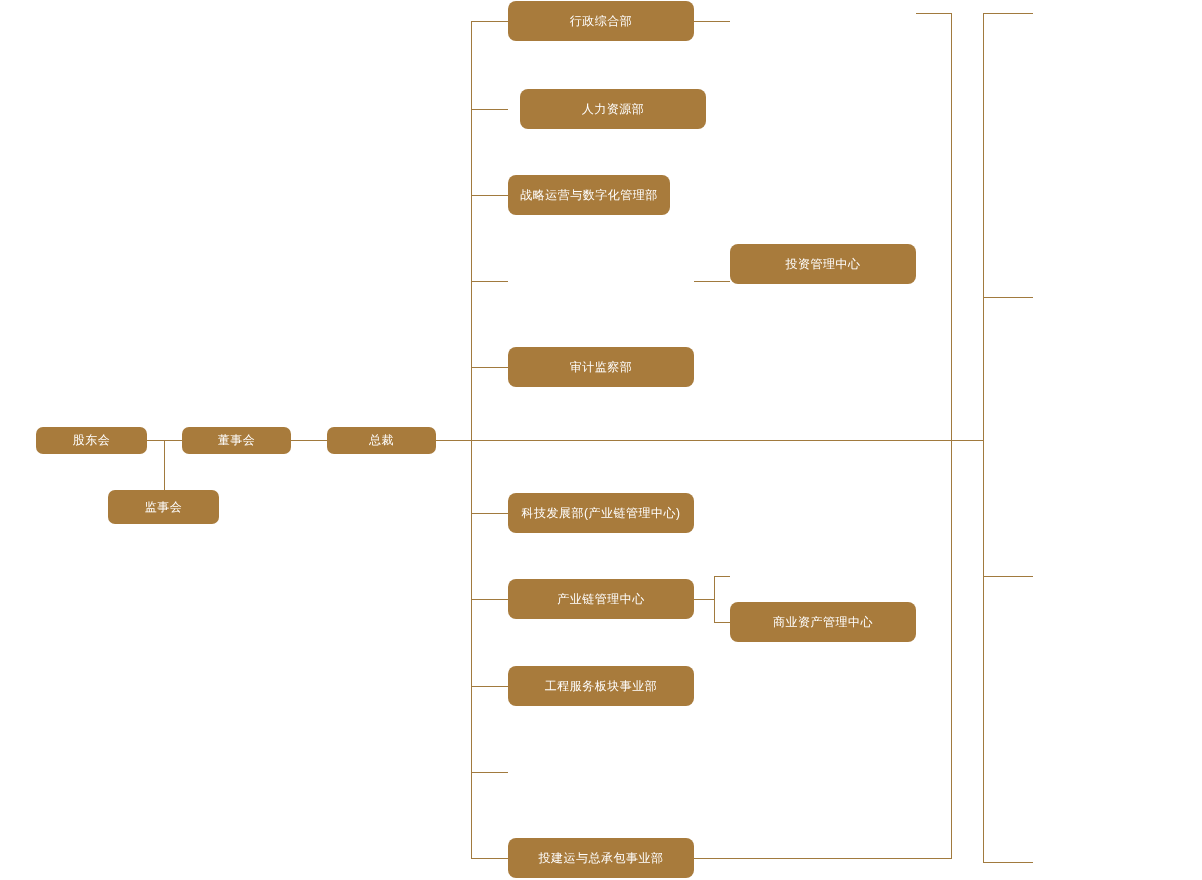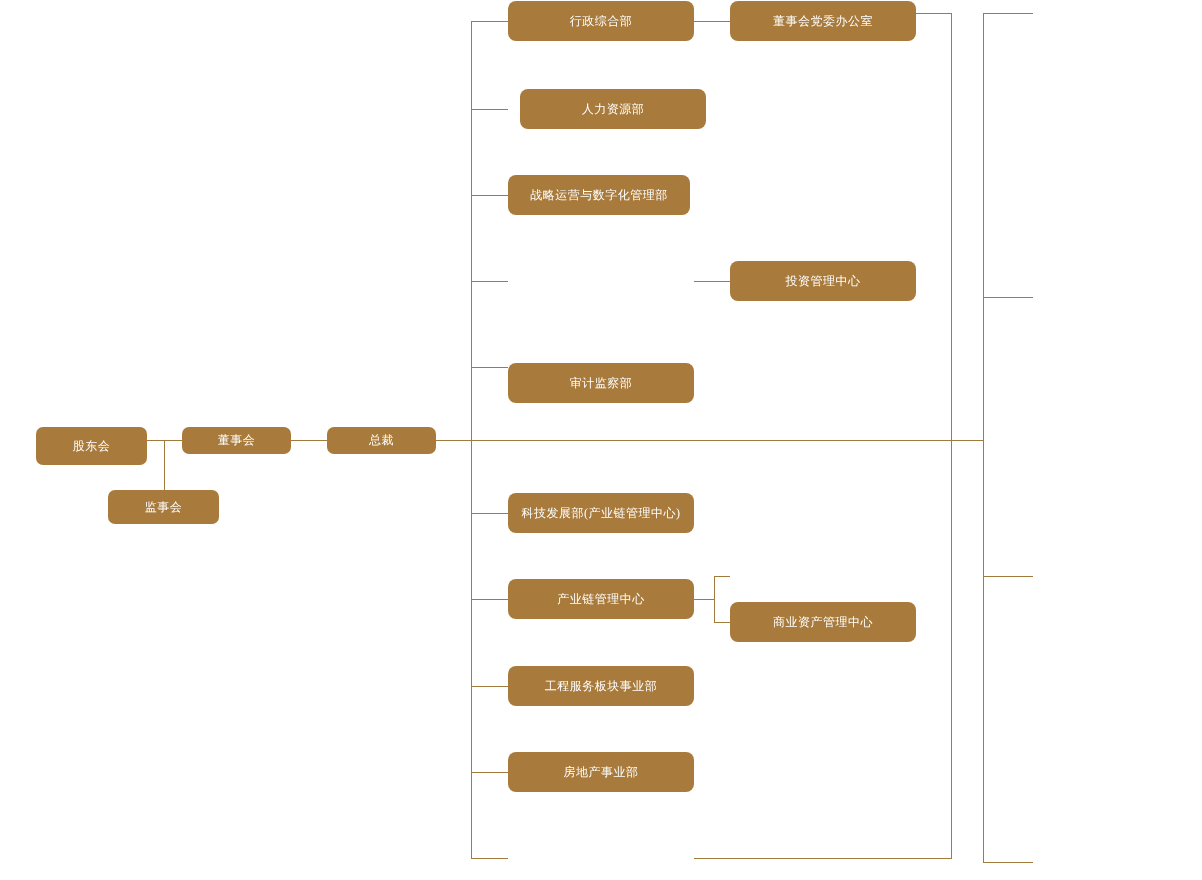--- a/index.html
+++ b/index.html
@@ -26,21 +26,20 @@
     align-items: center;
     justify-content: center;
     text-align: center;
     font-size: 12px;
     line-height: 1.2;
     letter-spacing: 0.5px;
     box-sizing: border-box;
     padding: 8px 6px;
     white-space: nowrap;
     z-index: 3;
-    font-family: Liberation Serif, serif;
   }
   .node.small {
     border-radius: 7px;
   }
   .node-label {
     display: block;
     width: 100%;
   }
   .conn {
     position: absolute;
@@ -60,21 +59,21 @@
 <div id="chart-canvas">
 
   <div class="conn h" style="left:147px; top:440px; width:35px;"></div>
 
   <div class="conn h" style="left:291px; top:440px; width:36px;"></div>
 
   <div class="conn h" style="left:436px; top:440px; width:548px;"></div>
 
   <div class="conn v" style="left:164px; top:440px; height:64px;"></div>
 
-  <div class="node small" style="left:36px; top:427px; width:111px; height:38px;">
+  <div class="node small" style="left:36px; top:427px; width:111px; height:27px;">
     <span class="node-label">股东会</span>
   </div>
 
   <div class="node small" style="left:182px; top:427px; width:109px; height:27px;">
     <span class="node-label">董事会</span>
   </div>
 
   <div class="node small" style="left:327px; top:427px; width:109px; height:27px;">
     <span class="node-label">总裁</span>
   </div>
@@ -96,53 +95,50 @@
   <div class="conn h" style="left:471px; top:686px; width:37px;"></div>
   <div class="conn h" style="left:471px; top:772px; width:37px;"></div>
   <div class="conn h" style="left:471px; top:858px; width:37px;"></div>
 
   <div class="node" style="left:508px; top:1px; width:186px; height:40px;">
     <span class="node-label">行政综合部</span>
   </div>
   <div class="node" style="left:520px; top:89px; width:186px; height:40px;">
     <span class="node-label">人力资源部</span>
   </div>
-  <div class="node" style="left:508px; top:175px; width:182px; height:40px;">
+  <div class="node" style="left:508px; top:175px; width:162px; height:40px;">
     <span class="node-label">战略运营与数字化管理部</span>
   </div>
-  <div class="node" style="left:508px; top:347px; width:186px; height:40px;margin-top:16px;">
+  <div class="node" style="left:508px; top:347px; width:186px; height:40px;">
     <span class="node-label">审计监察部</span>
   </div>
 
   <div class="node" style="left:508px; top:493px; width:186px; height:40px;">
     <span class="node-label">科技发展部(产业链管理中心)</span>
   </div>
   <div class="node" style="left:508px; top:579px; width:186px; height:40px;">
     <span class="node-label">产业链管理中心</span>
   </div>
   <div class="node" style="left:508px; top:666px; width:186px; height:40px;">
     <span class="node-label">工程服务板块事业部</span>
   </div>
-  <div class="node" style="left:508px; top:752px; width:186px; height:40px;">
-    <span class="node-label">房地产事业部</span>
+  <div class="node" style="left:508px; top:838px; width:186px; height:40px;">
+    <span class="node-label">投建运与总承包事业部</span>
   </div>
 
   <div class="conn h" style="left:694px; top:21px; width:36px;"></div>
 
   <div class="conn h" style="left:694px; top:281px; width:36px;"></div>
 
   <div class="conn h" style="left:694px; top:599px; width:20px;"></div>
   <div class="conn v" style="left:714px; top:576px; height:46px;"></div>
   <div class="conn h" style="left:714px; top:576px; width:16px;"></div>
   <div class="conn h" style="left:714px; top:622px; width:16px;"></div>
 
-  <div class="node" style="left:730px; top:1px; width:186px; height:40px;">
-    <span class="node-label">董事会党委办公室</span>
-  </div>
-  <div class="node" style="left:730px; top:261px; width:186px; height:40px;">
+  <div class="node" style="left:730px; top:244px; width:186px; height:40px;">
     <span class="node-label">投资管理中心</span>
   </div>
   <div class="node" style="left:730px; top:602px; width:186px; height:40px;">
     <span class="node-label">商业资产管理中心</span>
   </div>
 
   <div class="conn v" style="left:951px; top:13px; height:846px;"></div>
 
   <div class="conn h" style="left:916px; top:13px; width:35px;"></div>
 

